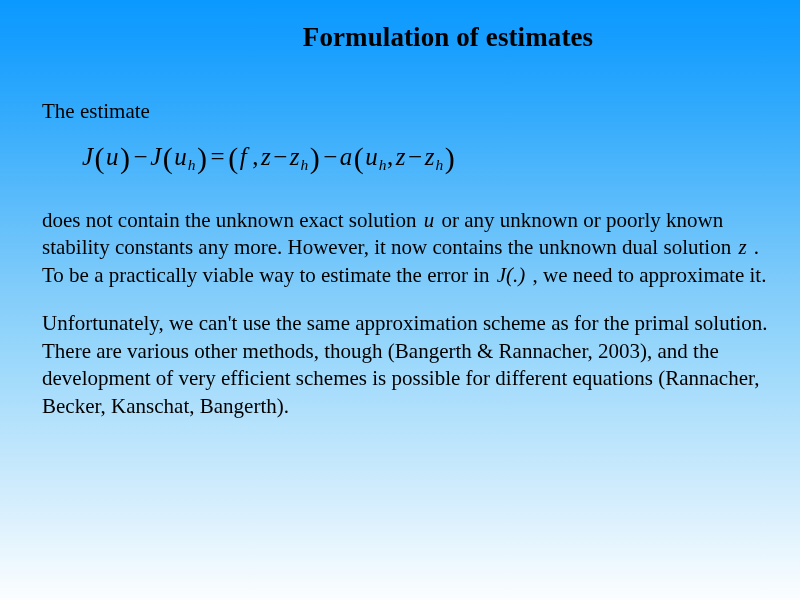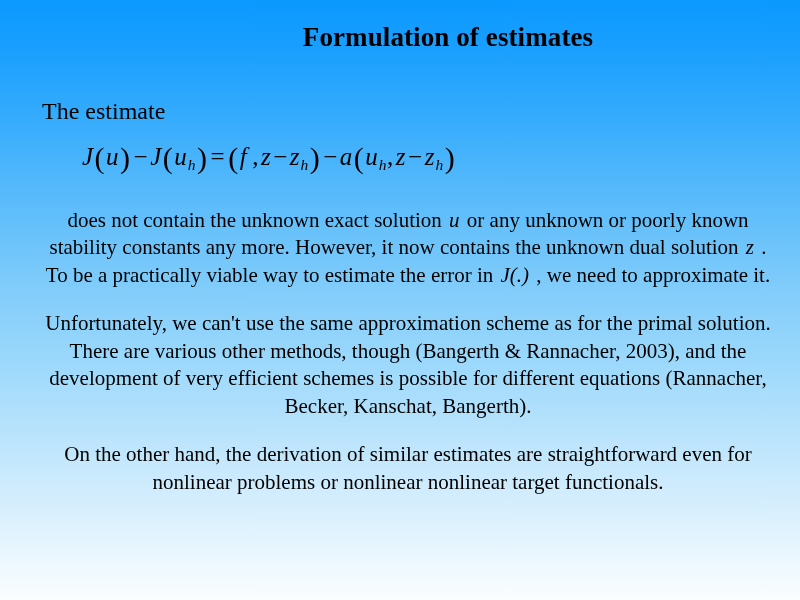--- a/index.html
+++ b/index.html
@@ -50,21 +50,21 @@
 
   
   #body-area {
     position: absolute;
     left: 42px;
     top: 98px;
     width: 732px;
   }
 
   .lead-line {
-    font-size: 24px;
+    font-size: 21px;
     line-height: 27px;
     margin: 0 0 4px 0;
   }
 
   
   .formula {
     margin: 4px 0 14px 40px;
     font-size: 25px;
     line-height: 56px;
     font-style: italic;
@@ -94,21 +94,21 @@
   .formula .comma {
     font-style: normal;
     padding-right: 2px;
   }
 
   
   .para {
     font-size: 21px;
     line-height: 27.5px;
     margin: 0 0 21px 0;
-    text-align: center;
+    text-align: left;
     max-width: 732px;
   }
   .para:last-child { margin-bottom: 0; }
 
   .mi {
     font-style: italic;
     padding: 0 2px;
   }
 </style>
 </head>
@@ -121,16 +121,15 @@
   <div id="body-area">
 
     <p class="lead-line">The estimate</p>
 
     <div class="formula">
       <span>J</span><span class="paren">(</span><span>u</span><span class="paren">)</span><span class="op">−</span><span>J</span><span class="paren">(</span><span>u</span><sub>h</sub><span class="paren">)</span><span class="op">=</span><span class="paren">(</span><span>f</span><span class="sp"></span><span class="comma">,</span><span>z</span><span class="op">−</span><span>z</span><sub>h</sub><span class="paren">)</span><span class="op">−</span><span>a</span><span class="paren">(</span><span>u</span><sub>h</sub><span class="comma">,</span><span>z</span><span class="op">−</span><span>z</span><sub>h</sub><span class="paren">)</span>
     </div>
 
     <p class="para">does not contain the unknown exact solution <span class="mi">u</span> or any unknown or poorly known stability constants any more. However, it now contains the unknown dual solution <span class="mi">z</span> . To be a practically viable way to estimate the error in <span class="mi">J(.)</span> , we need to approximate it.</p>
     <p class="para">Unfortunately, we can't use the same approximation scheme as for the primal solution. There are various other methods, though (Bangerth &amp; Rannacher, 2003), and the development of very efficient schemes is possible for different equations (Rannacher, Becker, Kanschat, Bangerth).</p>
-    <p class="para">On the other hand, the derivation of similar estimates are straightforward even for nonlinear problems or nonlinear nonlinear target functionals.</p>
 
   </div>
 </div>
 
 </body></html>

